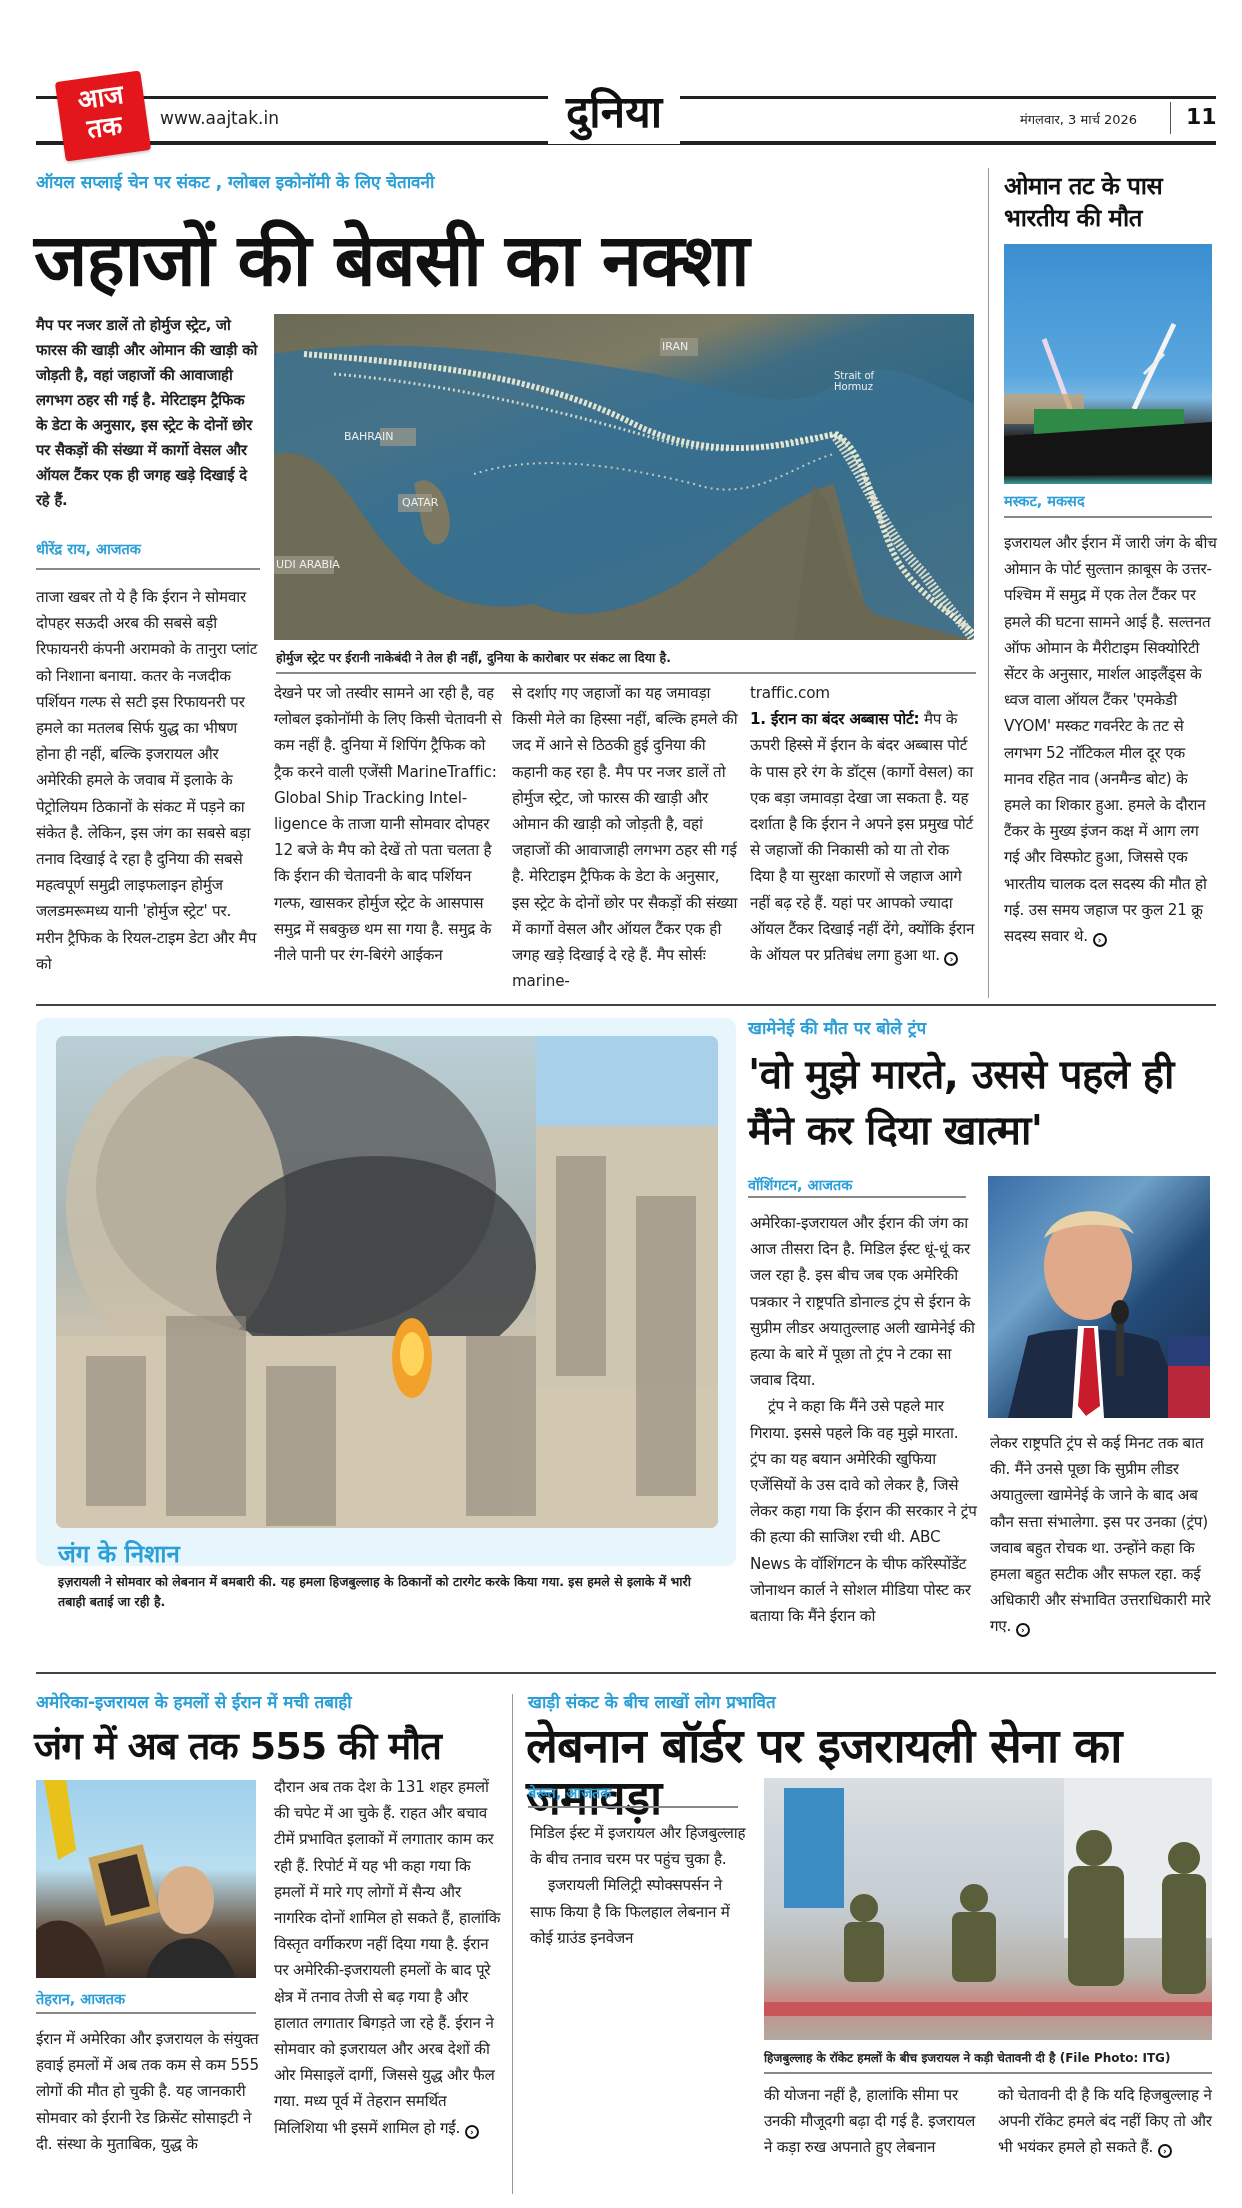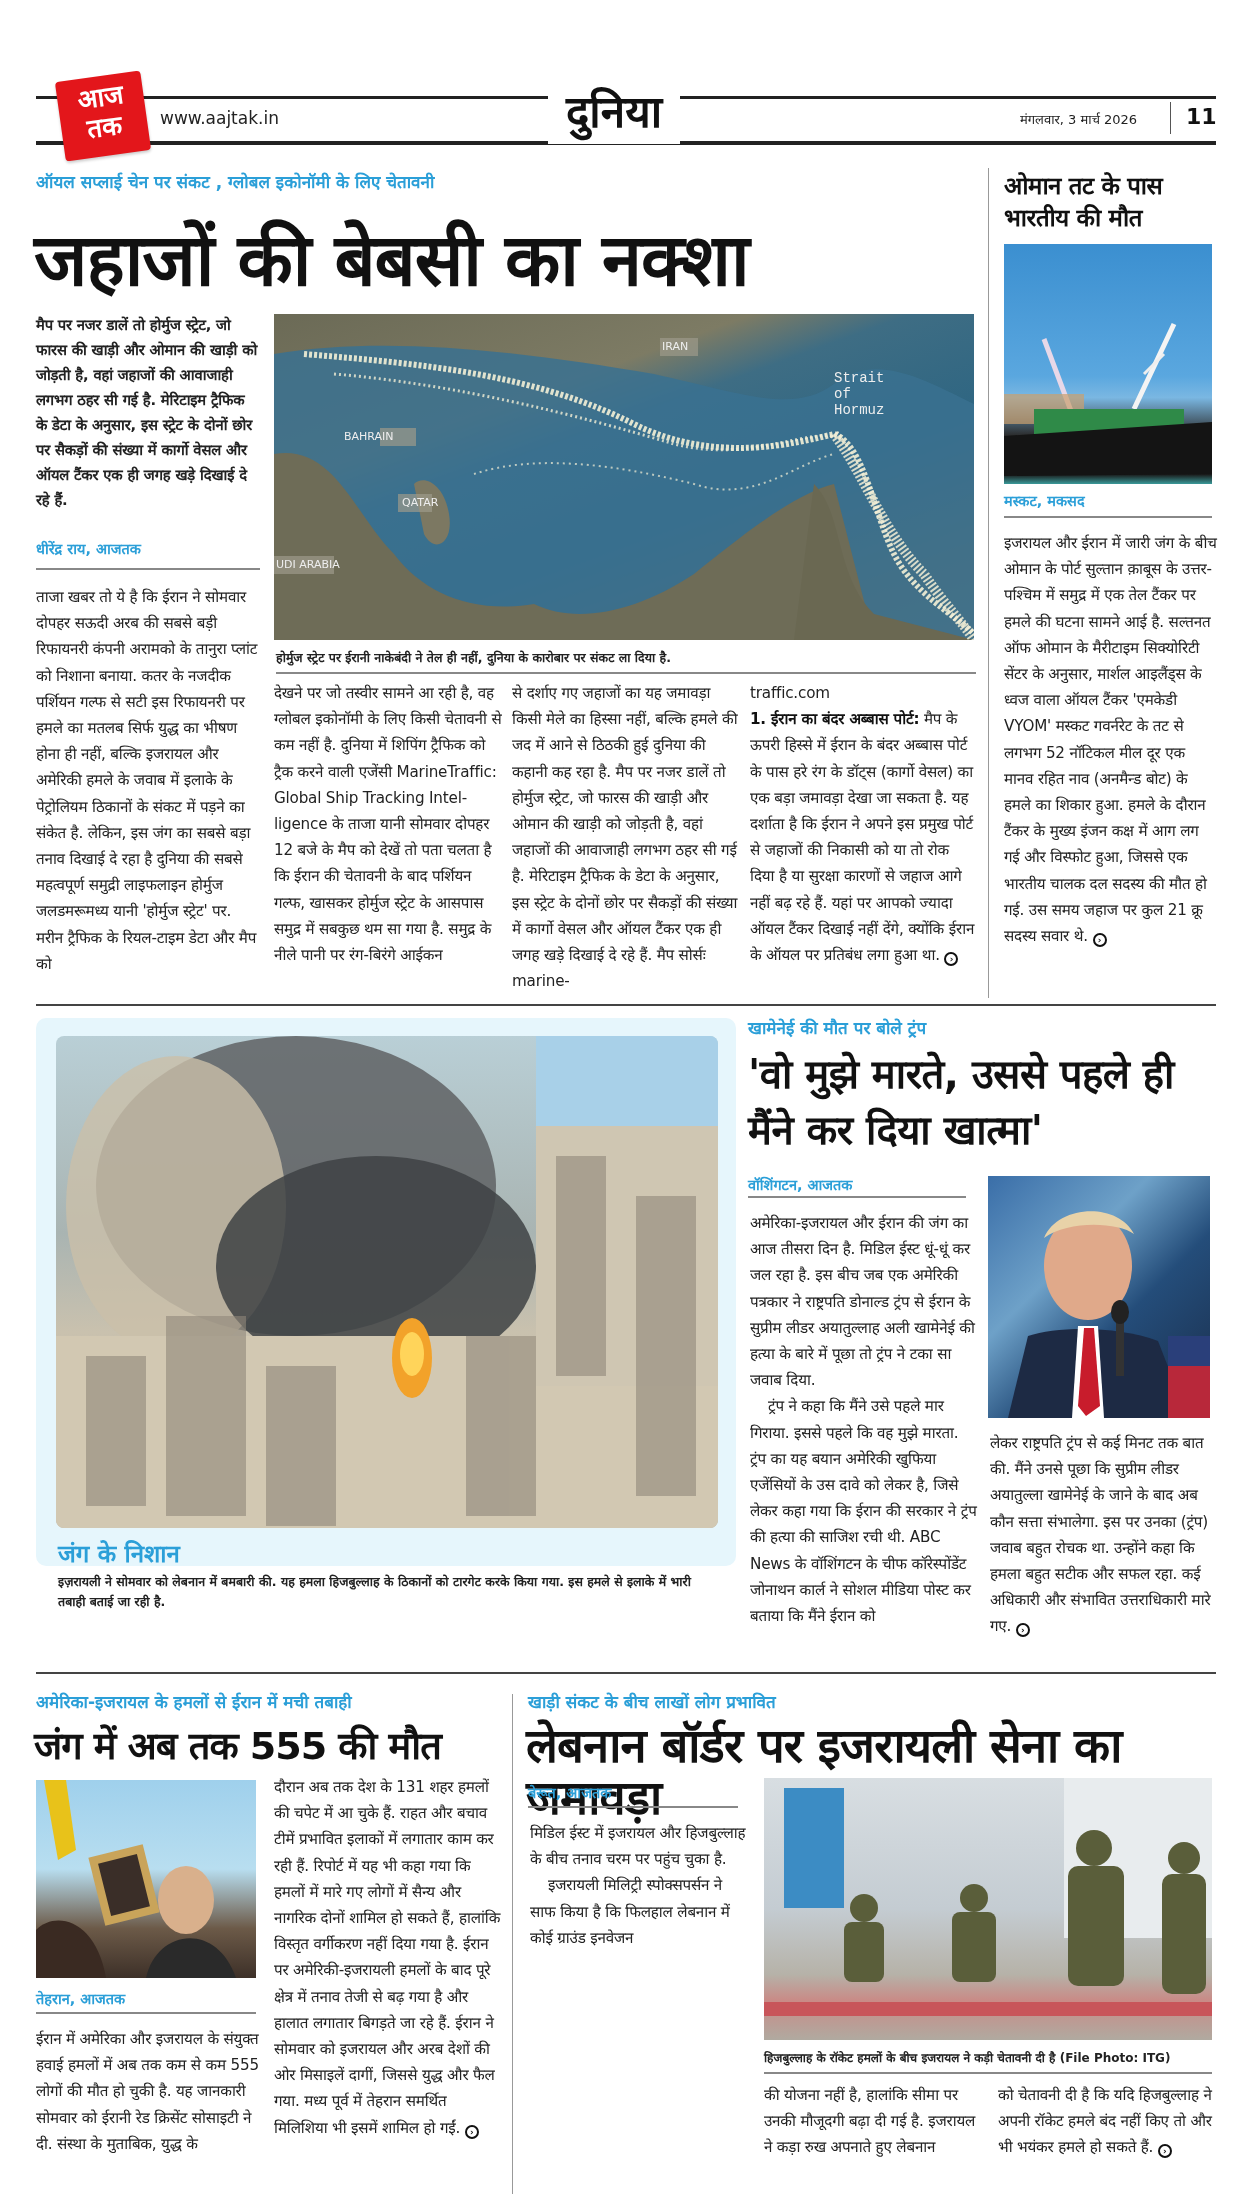--- a/index.html
+++ b/index.html
@@ -48,21 +48,21 @@
     <path d="M30,40 C150,50 260,60 360,110 C440,150 520,130 560,120 C590,130 600,200 620,240 C640,280 680,300 700,320" stroke="#f3efd6" stroke-width="6" fill="none" stroke-dasharray="3 2" opacity="0.9"></path>
     <path d="M60,60 C180,70 300,100 400,130 C480,150 540,110 570,125" stroke="#f3efd6" stroke-width="3" fill="none" stroke-dasharray="2 3" opacity="0.8"></path>
     <path d="M200,160 C260,140 340,150 420,170 C480,190 520,150 560,140" stroke="#f3efd6" stroke-width="2" fill="none" stroke-dasharray="2 4" opacity="0.7"></path>
     <path d="M560,120 C590,160 610,220 650,260 C670,290 690,310 700,326" stroke="#f3efd6" stroke-width="10" fill="none" stroke-dasharray="2 2" opacity="0.85"></path>
     <rect x="386" y="24" width="38" height="18" fill="#9c9a8a" opacity="0.7"></rect>
     <rect x="106" y="114" width="36" height="18" fill="#9c9a8a" opacity="0.7"></rect>
     <rect x="124" y="180" width="34" height="18" fill="#9c9a8a" opacity="0.7"></rect>
     <rect x="0" y="242" width="60" height="18" fill="#9c9a8a" opacity="0.7"></rect>
   </svg>
   <div class="abs" style="left:388px;top:26px;font-size:11px;color:#eee;">IRAN</div>
-  <div class="abs" style="left:560px;top:56px;width:50px;font-size:14px;color:#eee;font-family:Liberation Mono, monospace;">Strait of Hormuz</div>
+  <div class="abs" style="left:560px;top:56px;width:50px;font-size:10px;color:#eee;">Strait of Hormuz</div>
   <div class="abs" style="left:70px;top:116px;font-size:11px;color:#eee;">BAHRAIN</div>
   <div class="abs" style="left:128px;top:182px;font-size:11px;color:#eee;">QATAR</div>
   <div class="abs" style="left:2px;top:244px;font-size:11px;color:#eee;">UDI ARABIA</div>
 </div>
 <div class="abs caption" style="left:276px;top:648px;width:700px;">होर्मुज स्ट्रेट पर ईरानी नाकेबंदी ने तेल ही नहीं, दुनिया के कारोबार पर संकट ला दिया है.</div>
 <div class="abs thin-rule" style="left:276px;top:672px;width:700px;"></div>
 
 <div class="abs body-text" style="left:36px;top:584px;width:226px;">ताजा खबर तो ये है कि ईरान ने सोमवार दोपहर सऊदी अरब की सबसे बड़ी रिफायनरी कंपनी अरामको के तानुरा प्लांट को निशाना बनाया. कतर के नजदीक पर्शियन गल्फ से सटी इस रिफायनरी पर हमले का मतलब सिर्फ युद्ध का भीषण होना ही नहीं, बल्कि इजरायल और अमेरिकी हमले के जवाब में इलाके के पेट्रोलियम ठिकानों के संकट में पड़ने का संकेत है. लेकिन, इस जंग का सबसे बड़ा तनाव दिखाई दे रहा है दुनिया की सबसे महत्वपूर्ण समुद्री लाइफलाइन होर्मुज जलडमरूमध्य यानी 'होर्मुज स्ट्रेट' पर. मरीन ट्रैफिक के रियल-टाइम डेटा और मैप को</div>
 <div class="abs body-text" style="left:274px;top:680px;width:228px;">देखने पर जो तस्वीर सामने आ रही है, वह ग्लोबल इकोनॉमी के लिए किसी चेतावनी से कम नहीं है. दुनिया में शिपिंग ट्रैफिक को ट्रैक करने वाली एजेंसी MarineTraffic: Global Ship Tracking Intel-ligence के ताजा यानी सोमवार दोपहर 12 बजे के मैप को देखें तो पता चलता है कि ईरान की चेतावनी के बाद पर्शियन गल्फ, खासकर होर्मुज स्ट्रेट के आसपास समुद्र में सबकुछ थम सा गया है. समुद्र के नीले पानी पर रंग-बिरंगे आईकन</div>
 <div class="abs body-text" style="left:512px;top:680px;width:226px;">से दर्शाए गए जहाजों का यह जमावड़ा किसी मेले का हिस्सा नहीं, बल्कि हमले की जद में आने से ठिठकी हुई दुनिया की कहानी कह रहा है. मैप पर नजर डालें तो होर्मुज स्ट्रेट, जो फारस की खाड़ी और ओमान की खाड़ी को जोड़ती है, वहां जहाजों की आवाजाही लगभग ठहर सी गई है. मेरिटाइम ट्रैफिक के डेटा के अनुसार, इस स्ट्रेट के दोनों छोर पर सैकड़ों की संख्या में कार्गो वेसल और ऑयल टैंकर एक ही जगह खड़े दिखाई दे रहे हैं. मैप सोर्सः marine-</div>

